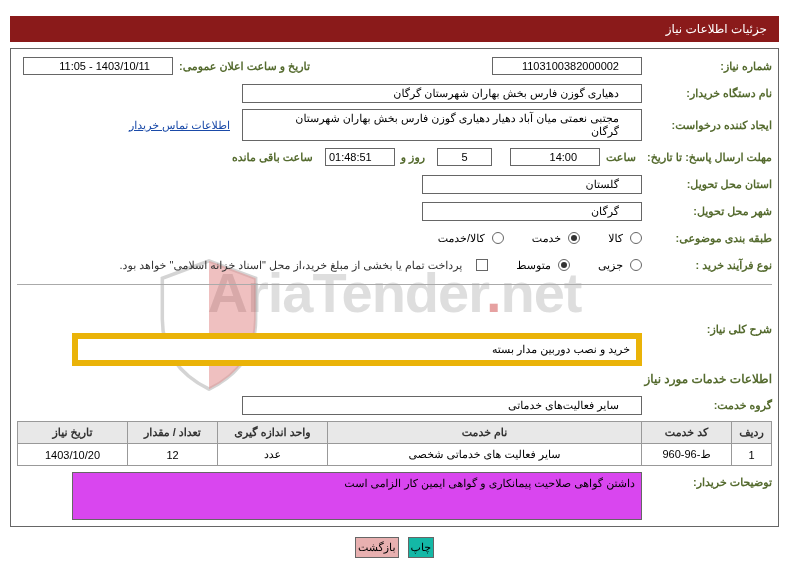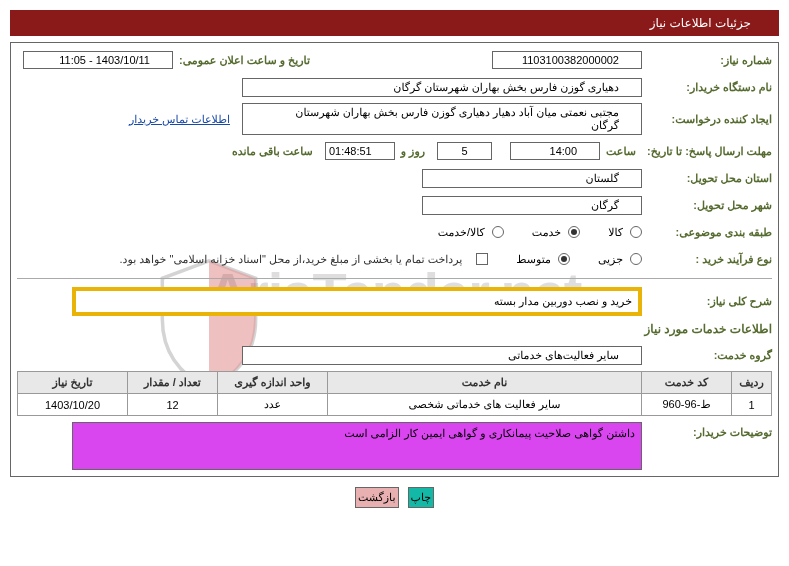--- a/index.html
+++ b/index.html
@@ -1,40 +1,40 @@
 <!DOCTYPE html>
 <html dir="rtl" lang="fa"><head>
 <meta charset="utf-8">
 <style>
 * { margin: 0; padding: 0; box-sizing: border-box; }
 body { font-family: Tahoma, Arial, sans-serif; font-size: 11px; background: #fff; direction: rtl; width: 789px; height: 566px; position: relative; overflow: hidden; }
 .watermark { position: absolute; top: 260px; left: 50%; transform: translateX(-50%); z-index: 0; opacity: 0.45; pointer-events: none; }
 .watermark-text { font-size: 56px; font-weight: bold; color: #b8b8b8; letter-spacing: -1px; }
 .watermark-text .dot { color: #c93030; }
 .shield { position: absolute; top: 255px; right: 520px; width: 120px; height: 140px; z-index: 0; opacity: 0.5; pointer-events: none; }
-.header-bar { background: #8a1a1a; color: #fff; padding: 6px 28px; font-size: 12px; text-align: right; margin: 10px 10px 0 10px; }
+.header-bar { background: #8a1a1a; color: #fff; padding: 6px 12px; font-size: 12px; text-align: right; margin: 16px 10px 0 10px; }
 .outer-panel { border: 1px solid #666; margin: 6px 10px 10px 10px; padding: 6px; background: transparent; position: relative; z-index: 1; }
 .row { display: flex; align-items: center; margin-bottom: 5px; min-height: 22px; }
 .label { color: #556b2f; font-weight: bold; font-size: 11px; text-align: right; padding-left: 6px; white-space: nowrap; }
 .label.w130 { width: 130px; flex-shrink: 0; }
 .label.inline { width: auto; padding: 0 6px; }
 .field { border: 1px solid #666; background: #fff; padding: 2px 22px; font-size: 11px; min-height: 18px; display: inline-flex; align-items: center; margin-left: 6px; }
 .field.w150 { width: 150px; }
 .field.w80 { width: 55px; }
 .field.w60 { width: 70px; }
 .field.w360 { width: 400px; }
 .field.w200 { width: 220px; }
 .link { color: #1a4aa8; text-decoration: underline; cursor: pointer; padding-right: 6px; }
 .radio-group { display: flex; align-items: center; gap: 4px; }
 .radio { width: 12px; height: 12px; border: 1px solid #666; border-radius: 50%; display: inline-block; margin-left: 3px; position: relative; }
 .radio.checked::after { content: ''; position: absolute; top: 2px; left: 2px; width: 6px; height: 6px; background: #333; border-radius: 50%; }
 .checkbox { width: 12px; height: 12px; border: 1px solid #666; display: inline-block; margin-left: 4px; }
 .note { color: #333; font-size: 11px; padding-right: 6px; }
 .section-hr { border: none; border-top: 1px solid #aaa; margin: 8px 0; }
-.desc-box { border: 4px solid #eab308; background: #fff; width: 570px; padding: 4px 6px; min-height: 22px; font-size: 11px; }
+.desc-box { border: 6px solid #eab308; background: #fff; width: 570px; padding: 4px 6px; min-height: 22px; font-size: 11px; margin-top: 40px; }
 .section-title { color: #556b2f; font-weight: bold; font-size: 12px; margin: 6px 0 8px 0; text-align: right; }
 table.grid { width: 100%; border-collapse: collapse; font-size: 11px; margin-top: 4px; }
 table.grid th, table.grid td { border: 1px solid #999; padding: 4px 6px; text-align: center; }
 table.grid th { background: #e8e8e8; color: #333; font-weight: bold; }
 table.grid td { background: #fff; }
 .buyer-note-row { display: flex; align-items: flex-start; margin-top: 6px; }
 .buyer-note-field { border: 1px solid #666; background: #d946ef; width: 570px; min-height: 48px; padding: 4px 6px; font-size: 11px; text-align: right; }
 .footer-btns { text-align: center; margin: 8px 0 4px 0; }
 .btn { border: 1px solid #666; padding: 3px 2px; font-size: 11px; font-family: Tahoma; cursor: pointer; margin: 0 3px; }
 .btn.green { background: #14b8a6; color: #000; }

